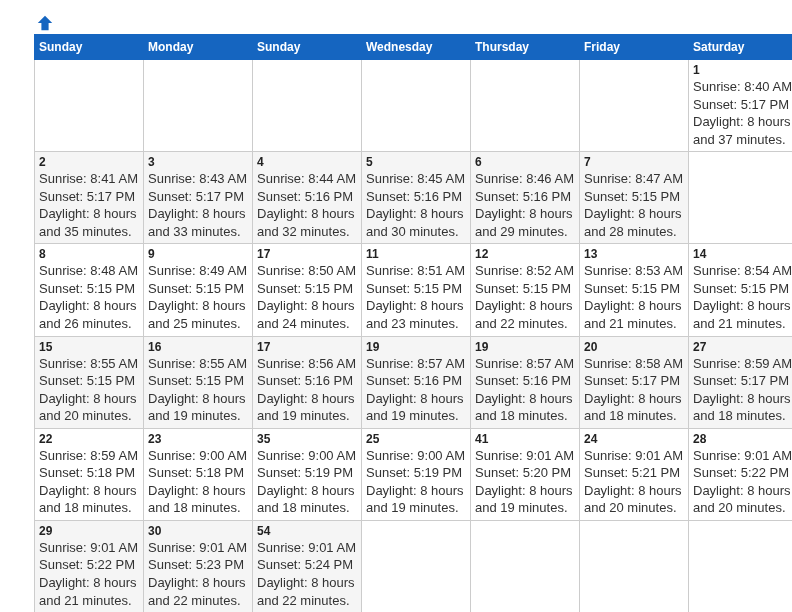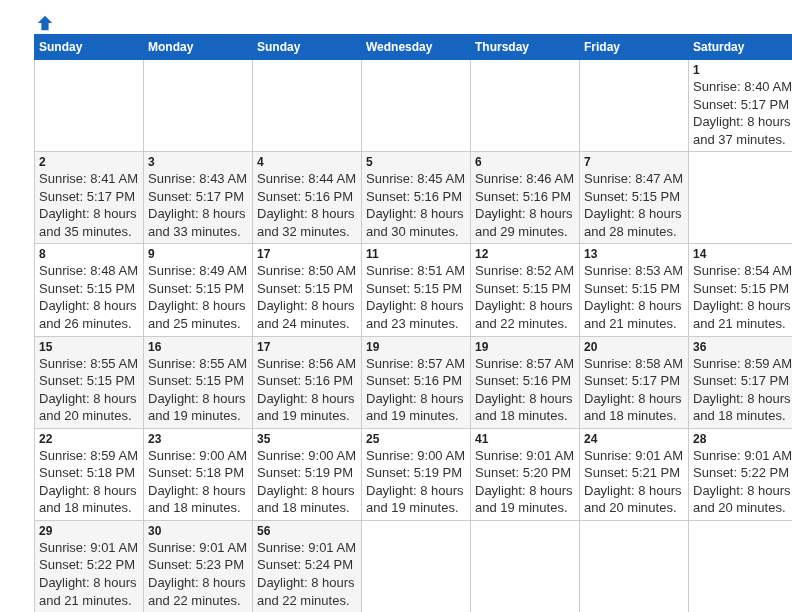--- a/index.html
+++ b/index.html
@@ -227,21 +227,21 @@
           </td>
           <td>
             <span class="day-number">19</span>
             <div class="day-info">Sunrise: 8:57 AM<br>Sunset: 5:16 PM<br>Daylight: 8 hours and 18 minutes.</div>
           </td>
           <td>
             <span class="day-number">20</span>
             <div class="day-info">Sunrise: 8:58 AM<br>Sunset: 5:17 PM<br>Daylight: 8 hours and 18 minutes.</div>
           </td>
           <td>
-            <span class="day-number">36</span>
+            <span class="day-number">27</span>
             <div class="day-info">Sunrise: 8:59 AM<br>Sunset: 5:17 PM<br>Daylight: 8 hours and 18 minutes.</div>
           </td>
         </tr>
         <tr>
           <td>
             <span class="day-number">22</span>
             <div class="day-info">Sunrise: 8:59 AM<br>Sunset: 5:18 PM<br>Daylight: 8 hours and 18 minutes.</div>
           </td>
           <td>
             <span class="day-number">23</span>
@@ -271,21 +271,21 @@
         <tr>
           <td>
             <span class="day-number">29</span>
             <div class="day-info">Sunrise: 9:01 AM<br>Sunset: 5:22 PM<br>Daylight: 8 hours and 21 minutes.</div>
           </td>
           <td>
             <span class="day-number">30</span>
             <div class="day-info">Sunrise: 9:01 AM<br>Sunset: 5:23 PM<br>Daylight: 8 hours and 22 minutes.</div>
           </td>
           <td>
-            <span class="day-number">56</span>
+            <span class="day-number">54</span>
             <div class="day-info">Sunrise: 9:01 AM<br>Sunset: 5:24 PM<br>Daylight: 8 hours and 22 minutes.</div>
           </td>
           <td class="empty-cell"></td>
           <td class="empty-cell"></td>
           <td class="empty-cell"></td>
           <td class="empty-cell"></td>
         </tr>
       </tbody>
   </table>
 </div>

